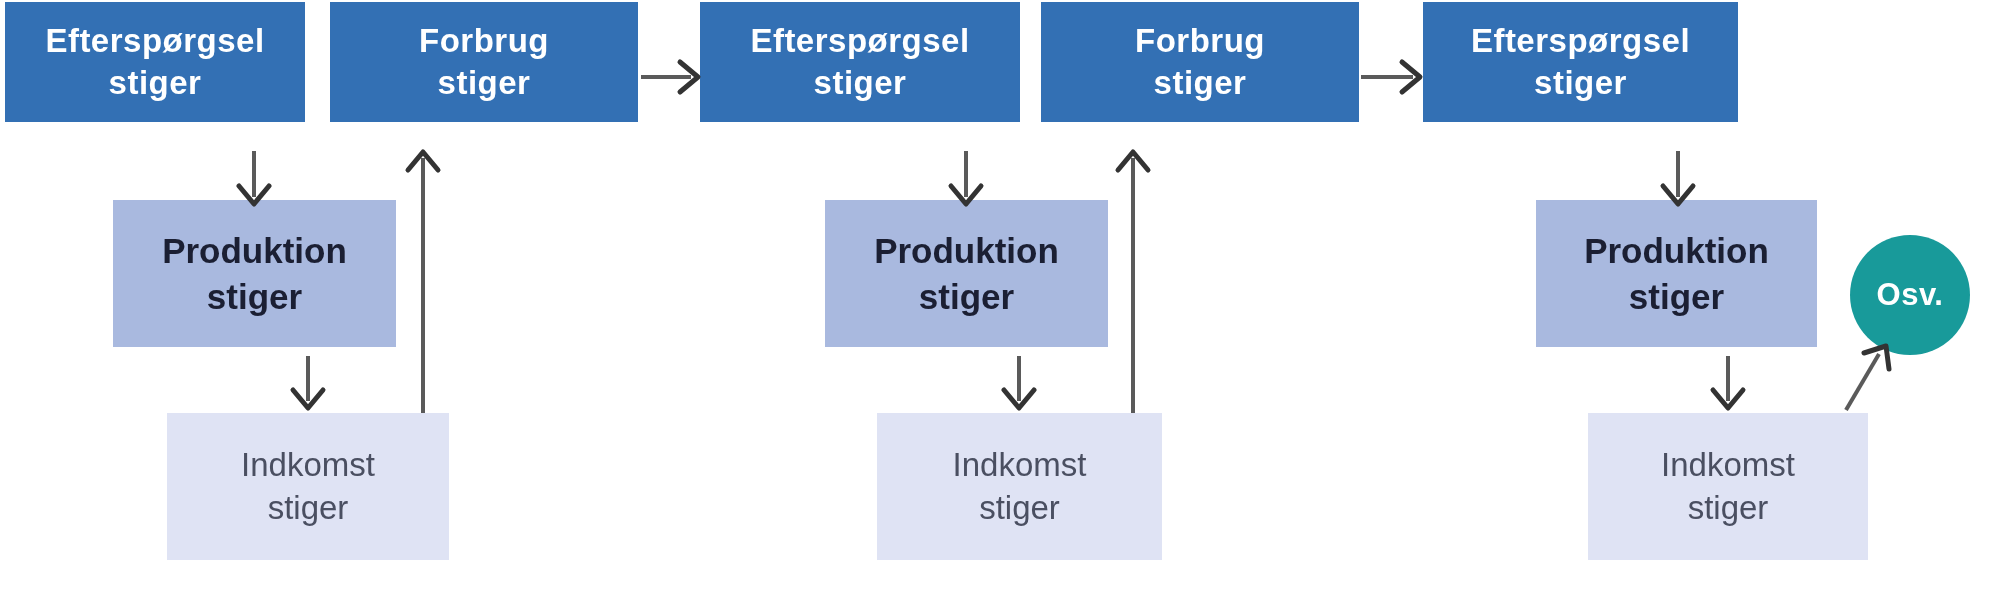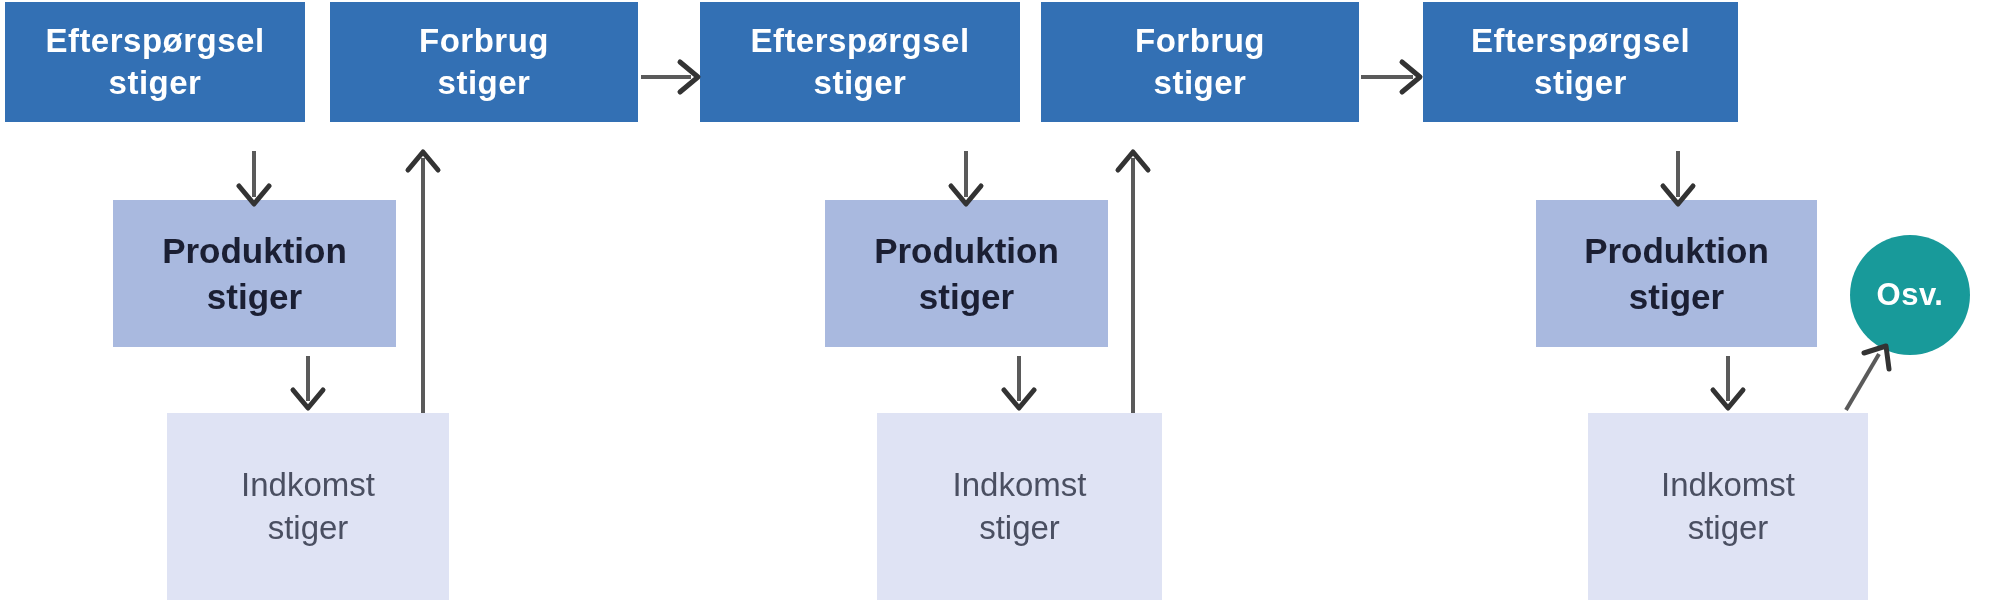--- a/index.html
+++ b/index.html
@@ -14,21 +14,21 @@
   .box-top {
     background:#3370b4; color:#ffffff; font-weight:700; font-size:33px;
     line-height:1.28; letter-spacing:0.5px; top:2px; height:120px;
   }
   .box-prod {
     background:#a9b9df; color:#1b1f33; font-weight:700; font-size:35px;
     line-height:1.3; top:200px; height:147px;
   }
   .box-income {
     background:#dfe3f4; color:#4a4f61; font-weight:400; font-size:33px;
-    line-height:1.3; top:413px; height:187px;
+    line-height:1.3; top:413px; height:147px;
   }
   .etc-circle {
     position:absolute; left:1850px; top:235px; width:120px; height:120px;
     border-radius:50%; background:#189a9a; color:#ffffff; font-weight:700;
     font-size:31px; display:flex; align-items:center; justify-content:center;
     letter-spacing:0.5px;
   }
   .arrow-layer { position:absolute; left:0; top:0; pointer-events:none; }
   .shaft { stroke:#5a5a5a; stroke-width:4; fill:none; }
   .head  { stroke:#333333; stroke-width:5; fill:none; stroke-linecap:round; stroke-linejoin:round; }

